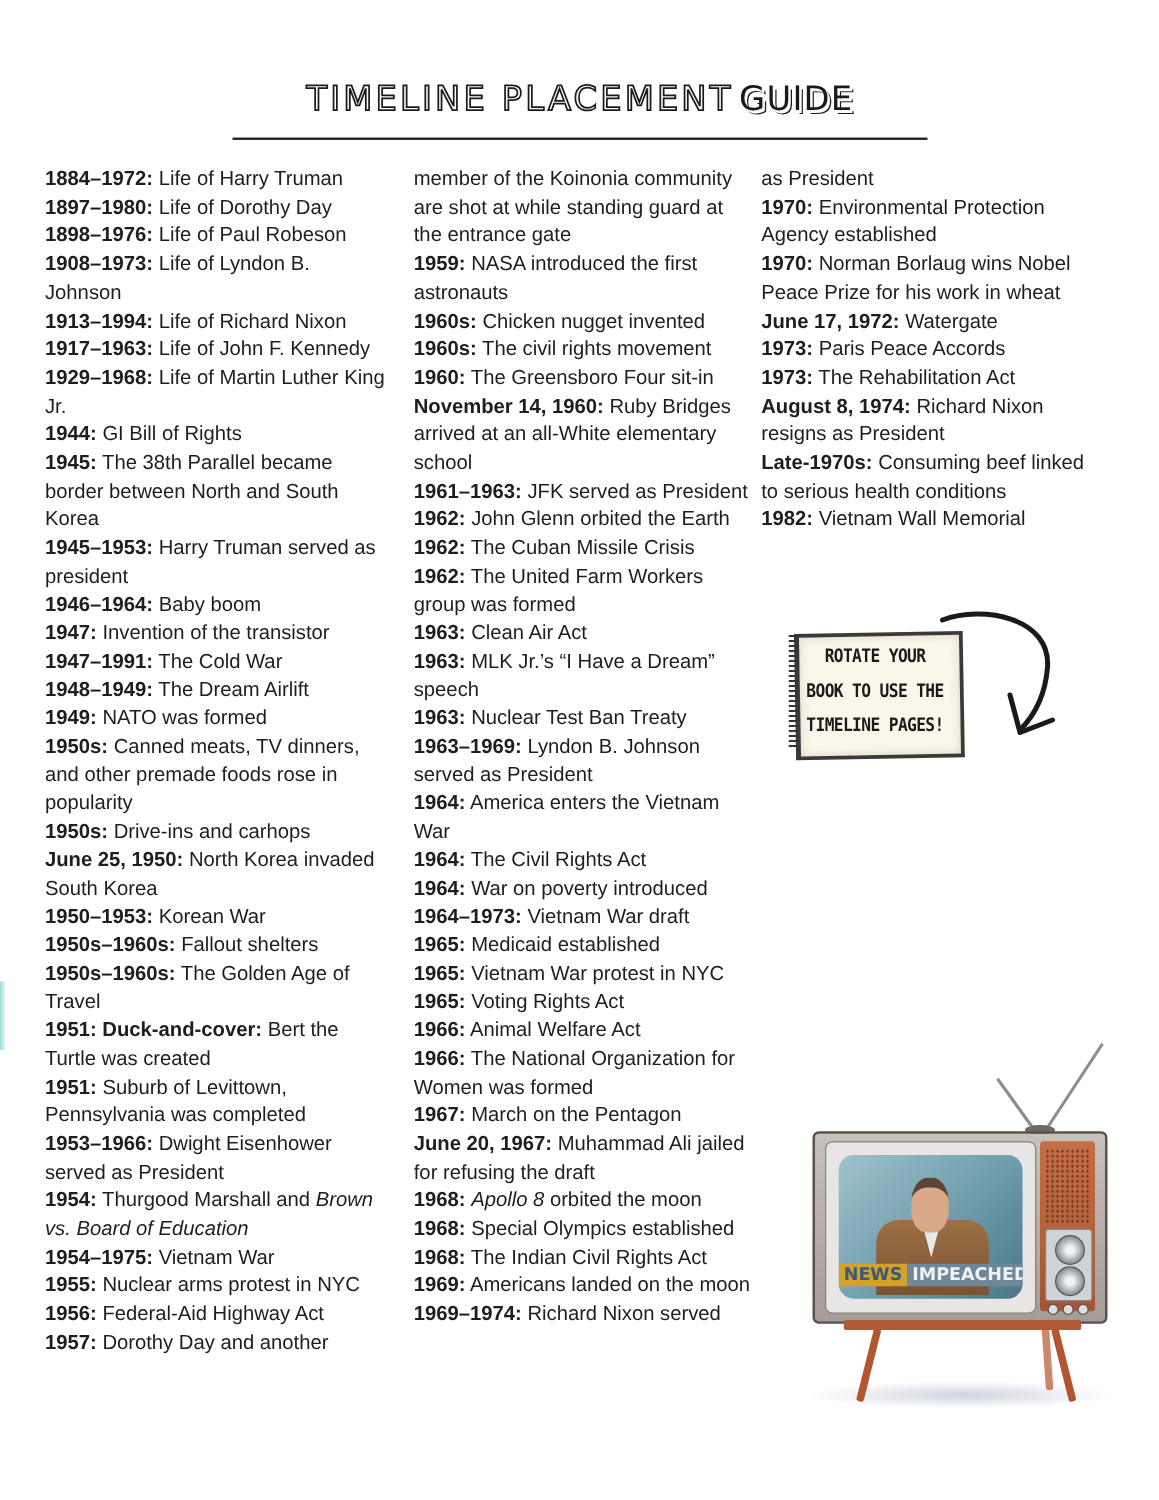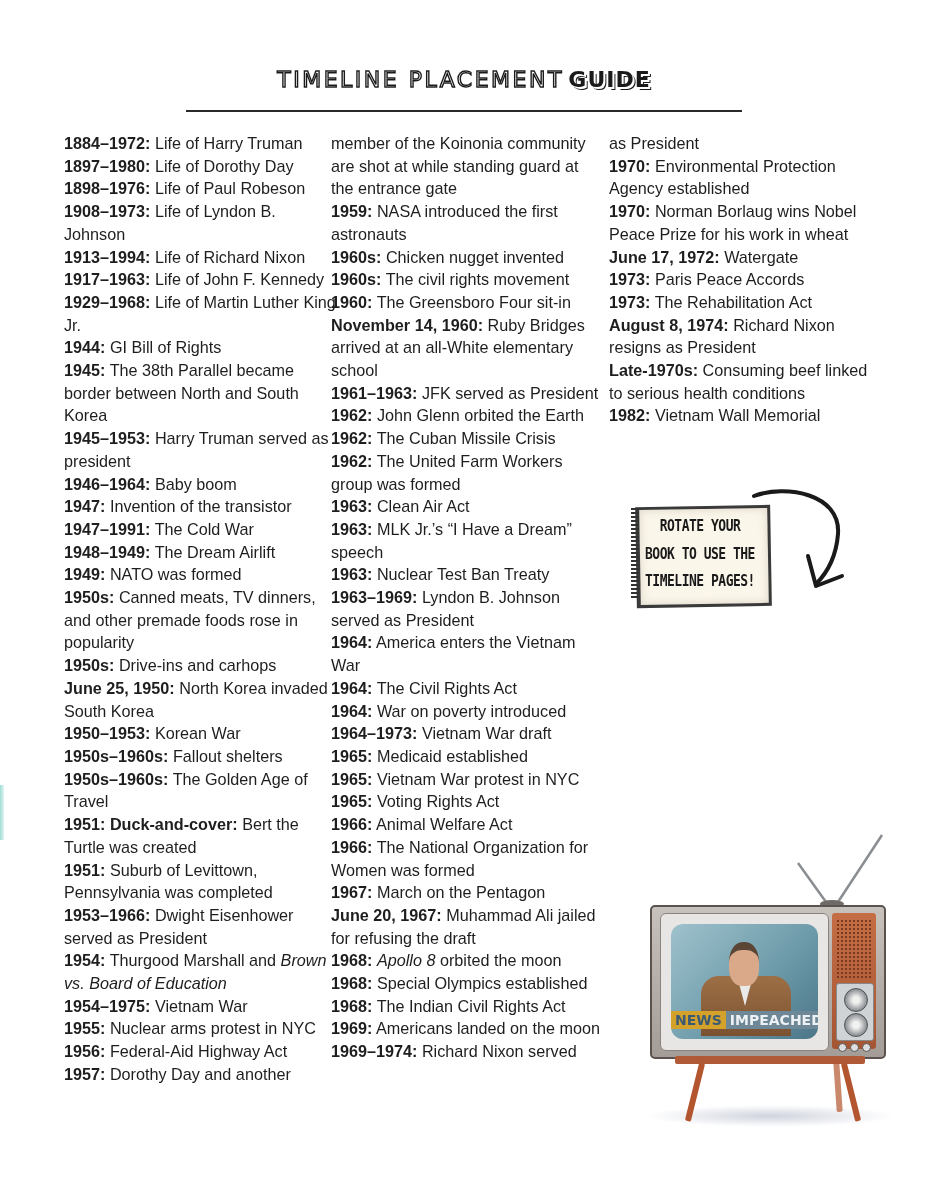--- a/index.html
+++ b/index.html
@@ -10,42 +10,42 @@
     }
     .teal-edge {
       position: absolute; left: 0; top: 785px; width: 4px; height: 55px;
       background: linear-gradient(to right, #9fdcd6, #e3f5f3);
     }
     .title-wrap {
       position: absolute; left: 186px; top: 62px; width: 556px; text-align: center;
     }
     .title {
       font-family: "DejaVu Sans", sans-serif;
-      font-size: 22px; letter-spacing: 2.5px; line-height: 36px;
+      font-size: 27px; letter-spacing: 2.5px; line-height: 36px;
       white-space: nowrap; display: inline-block;
     }
     .title-outline {
       color: #fff;
       -webkit-text-stroke: 1.4px #1a1a1a;
       font-weight: normal;
     }
     .title-bold {
-      font-weight: bold; color: #1a1a1a;
+      font-weight: normal; color: #1a1a1a;
       text-shadow: 2px 2px 0 #fff, 3px 3px 0 #1a1a1a;
       letter-spacing: 1px;
     }
     .title-rule {
       position: absolute; left: 186px; top: 110px; width: 556px; height: 2px;
       background: #2a2a2a;
     }
     .col {
       position: absolute; top: 132px; width: 272px;
       font-size: 16.2px; line-height: 22.7px;
     }
-    .col.c1 { left: 64px; }
+    .col.c1 { left: 36px; }
     .col.c2 { left: 331px; }
     .col.c3 { left: 609px; }
     .entry { margin: 0; padding: 0; }
     .entry b { font-weight: bold; }
     .entry i { font-style: italic; }
 
     
     .note {
       position: absolute; left: 628px; top: 494px; width: 140px; height: 110px;
     }

